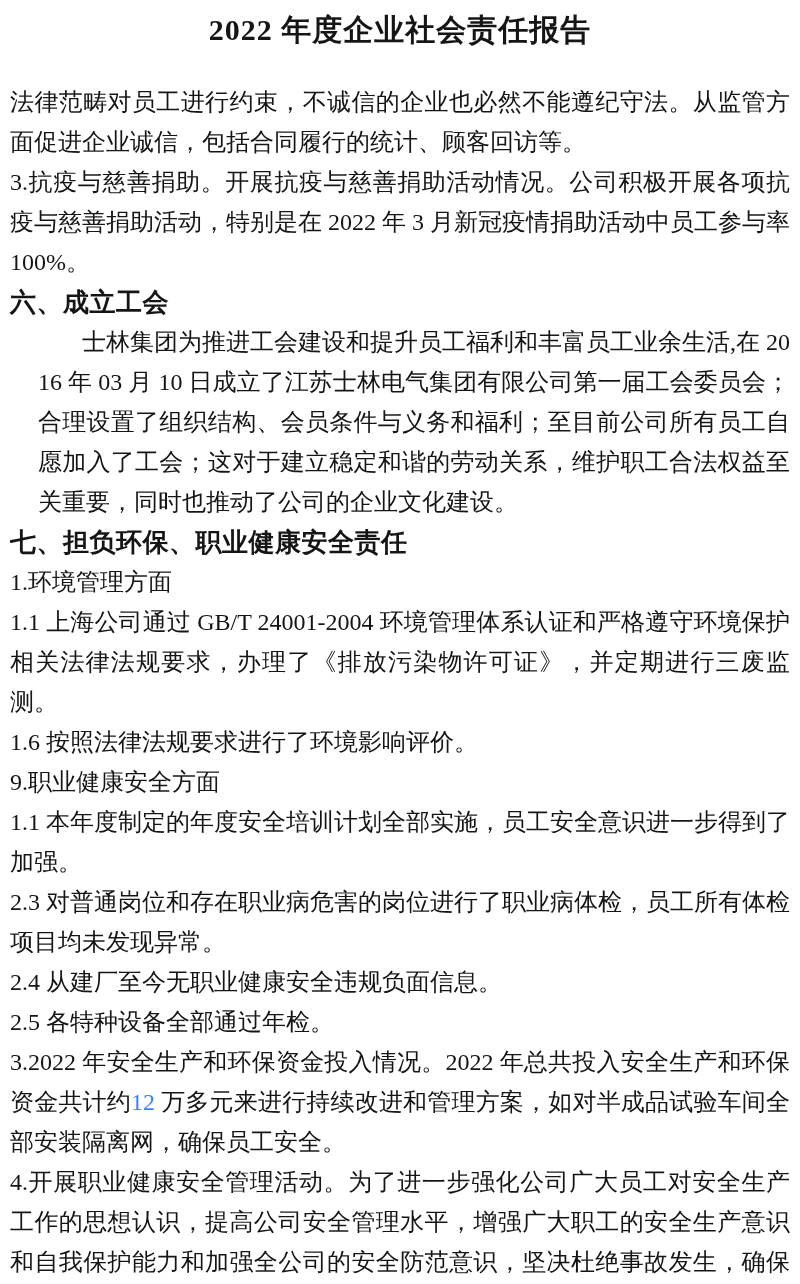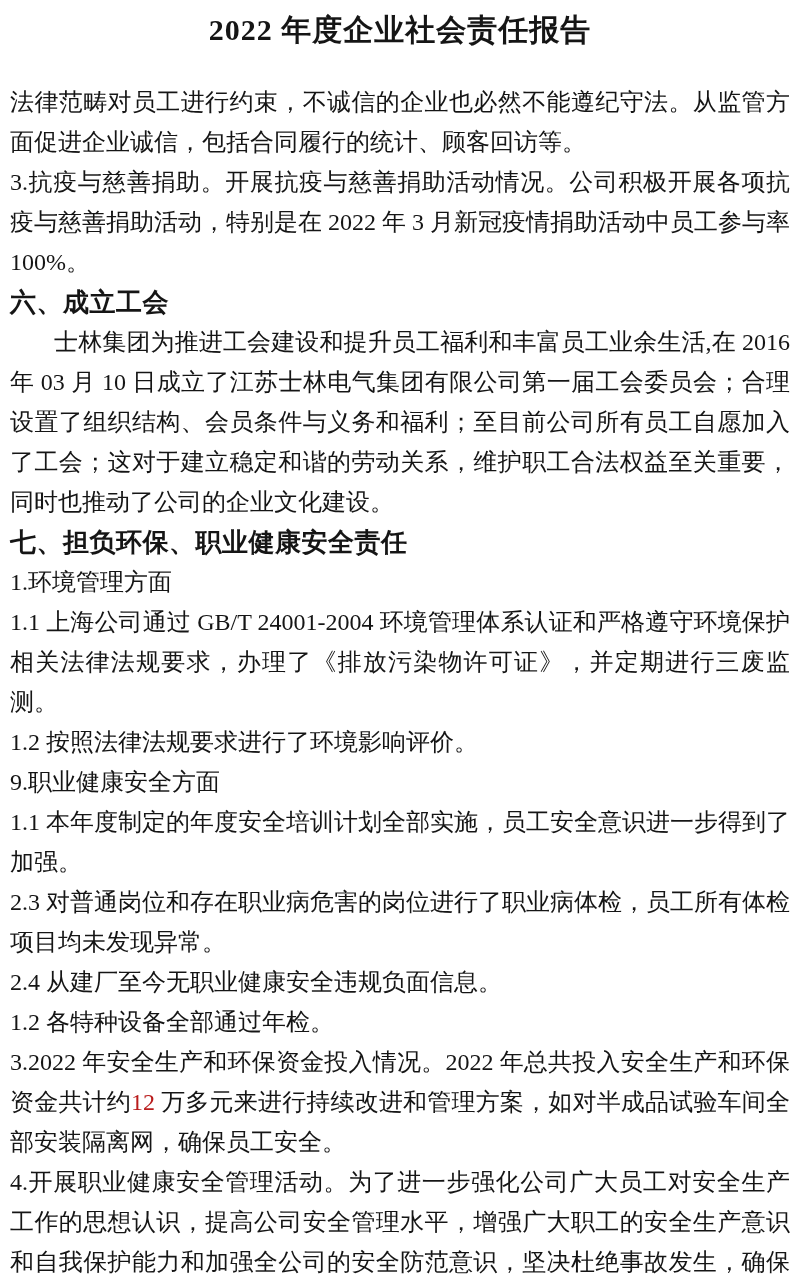--- a/index.html
+++ b/index.html
@@ -35,21 +35,21 @@
     text-justify: inter-character;
     font-weight: normal;
     word-break: break-all;
   }
   .doc-body h2.heading {
     font-weight: bold;
     font-family: "Liberation Sans", "DejaVu Sans", sans-serif;
     font-size: 26px;
     letter-spacing: 0.5px;
   }
-  .doc-body p.indent { text-indent: 44px; }
+  .doc-body p.indent { text-indent: 44px; margin-left: 28px; }
   .doc-footer {
     margin-top: auto;
     text-align: right;
     font-size: 19px;
     line-height: 24px;
     padding: 0 6px 16px 0;
     letter-spacing: 2px;
   }
 </style>
 </head>
@@ -58,25 +58,25 @@
 <div class="page">
   <h1 class="doc-title">2022 年度企业社会责任报告</h1>
   <div class="doc-body" id="doc-body">
       <p class="para"><span>法律范畴对员工进行约束，不诚信的企业也必然不能遵纪守法。从监管方面促进企业诚信，包括合同履行的统计、顾客回访等。</span></p>
       <p class="para"><span>3.抗疫与慈善捐助。开展抗疫与慈善捐助活动情况。公司积极开展各项抗疫与慈善捐助活动，特别是在 2022 年 3 月新冠疫情捐助活动中员工参与率 100%。</span></p>
       <h2 class="heading"><span>六、成立工会</span></h2>
       <p class="para indent"><span>士林集团为推进工会建设和提升员工福利和丰富员工业余生活,在 2016 年 03 月 10 日成立了江苏士林电气集团有限公司第一届工会委员会；合理设置了组织结构、会员条件与义务和福利；至目前公司所有员工自愿加入了工会；这对于建立稳定和谐的劳动关系，维护职工合法权益至关重要，同时也推动了公司的企业文化建设。</span></p>
       <h2 class="heading"><span>七、担负环保、职业健康安全责任</span></h2>
       <p class="para"><span>1.环境管理方面</span></p>
       <p class="para"><span>1.1 上海公司通过 GB/T 24001-2004 环境管理体系认证和严格遵守环境保护相关法律法规要求，办理了《排放污染物许可证》，并定期进行三废监测。</span></p>
-      <p class="para"><span>1.2 按照法律法规要求进行了环境影响评价。</span></p>
+      <p class="para"><span>1.6 按照法律法规要求进行了环境影响评价。</span></p>
       <p class="para"><span>9.职业健康安全方面</span></p>
       <p class="para"><span>1.1 本年度制定的年度安全培训计划全部实施，员工安全意识进一步得到了加强。</span></p>
       <p class="para"><span>2.3 对普通岗位和存在职业病危害的岗位进行了职业病体检，员工所有体检项目均未发现异常。</span></p>
       <p class="para"><span>2.4 从建厂至今无职业健康安全违规负面信息。</span></p>
-      <p class="para"><span>1.2 各特种设备全部通过年检。</span></p>
-      <p class="para"><span>3.2022 年安全生产和环保资金投入情况。2022 年总共投入安全生产和环保资金共计约</span><span style="color: #b91c1c;">12</span><span> 万多元来进行持续改进和管理方案，如对半成品试验车间全部安装隔离网，确保员工安全。</span></p>
+      <p class="para"><span>2.5 各特种设备全部通过年检。</span></p>
+      <p class="para"><span>3.2022 年安全生产和环保资金投入情况。2022 年总共投入安全生产和环保资金共计约</span><span style="color: #3b82f6;">12</span><span> 万多元来进行持续改进和管理方案，如对半成品试验车间全部安装隔离网，确保员工安全。</span></p>
       <p class="para"><span>4.开展职业健康安全管理活动。为了进一步强化公司广大员工对安全生产工作的思想认识，提高公司安全管理水平，增强广大职工的安全生产意识和自我保护能力和加强全公司的安全防范意识，坚决杜绝事故发生，确保公司科学发展、安全发展；公司在 2022</span></p>
     </div>
   <div class="doc-footer">
     <span>第 3 页 共 5 页</span>
   </div>
 </div>
 
 </body></html>

